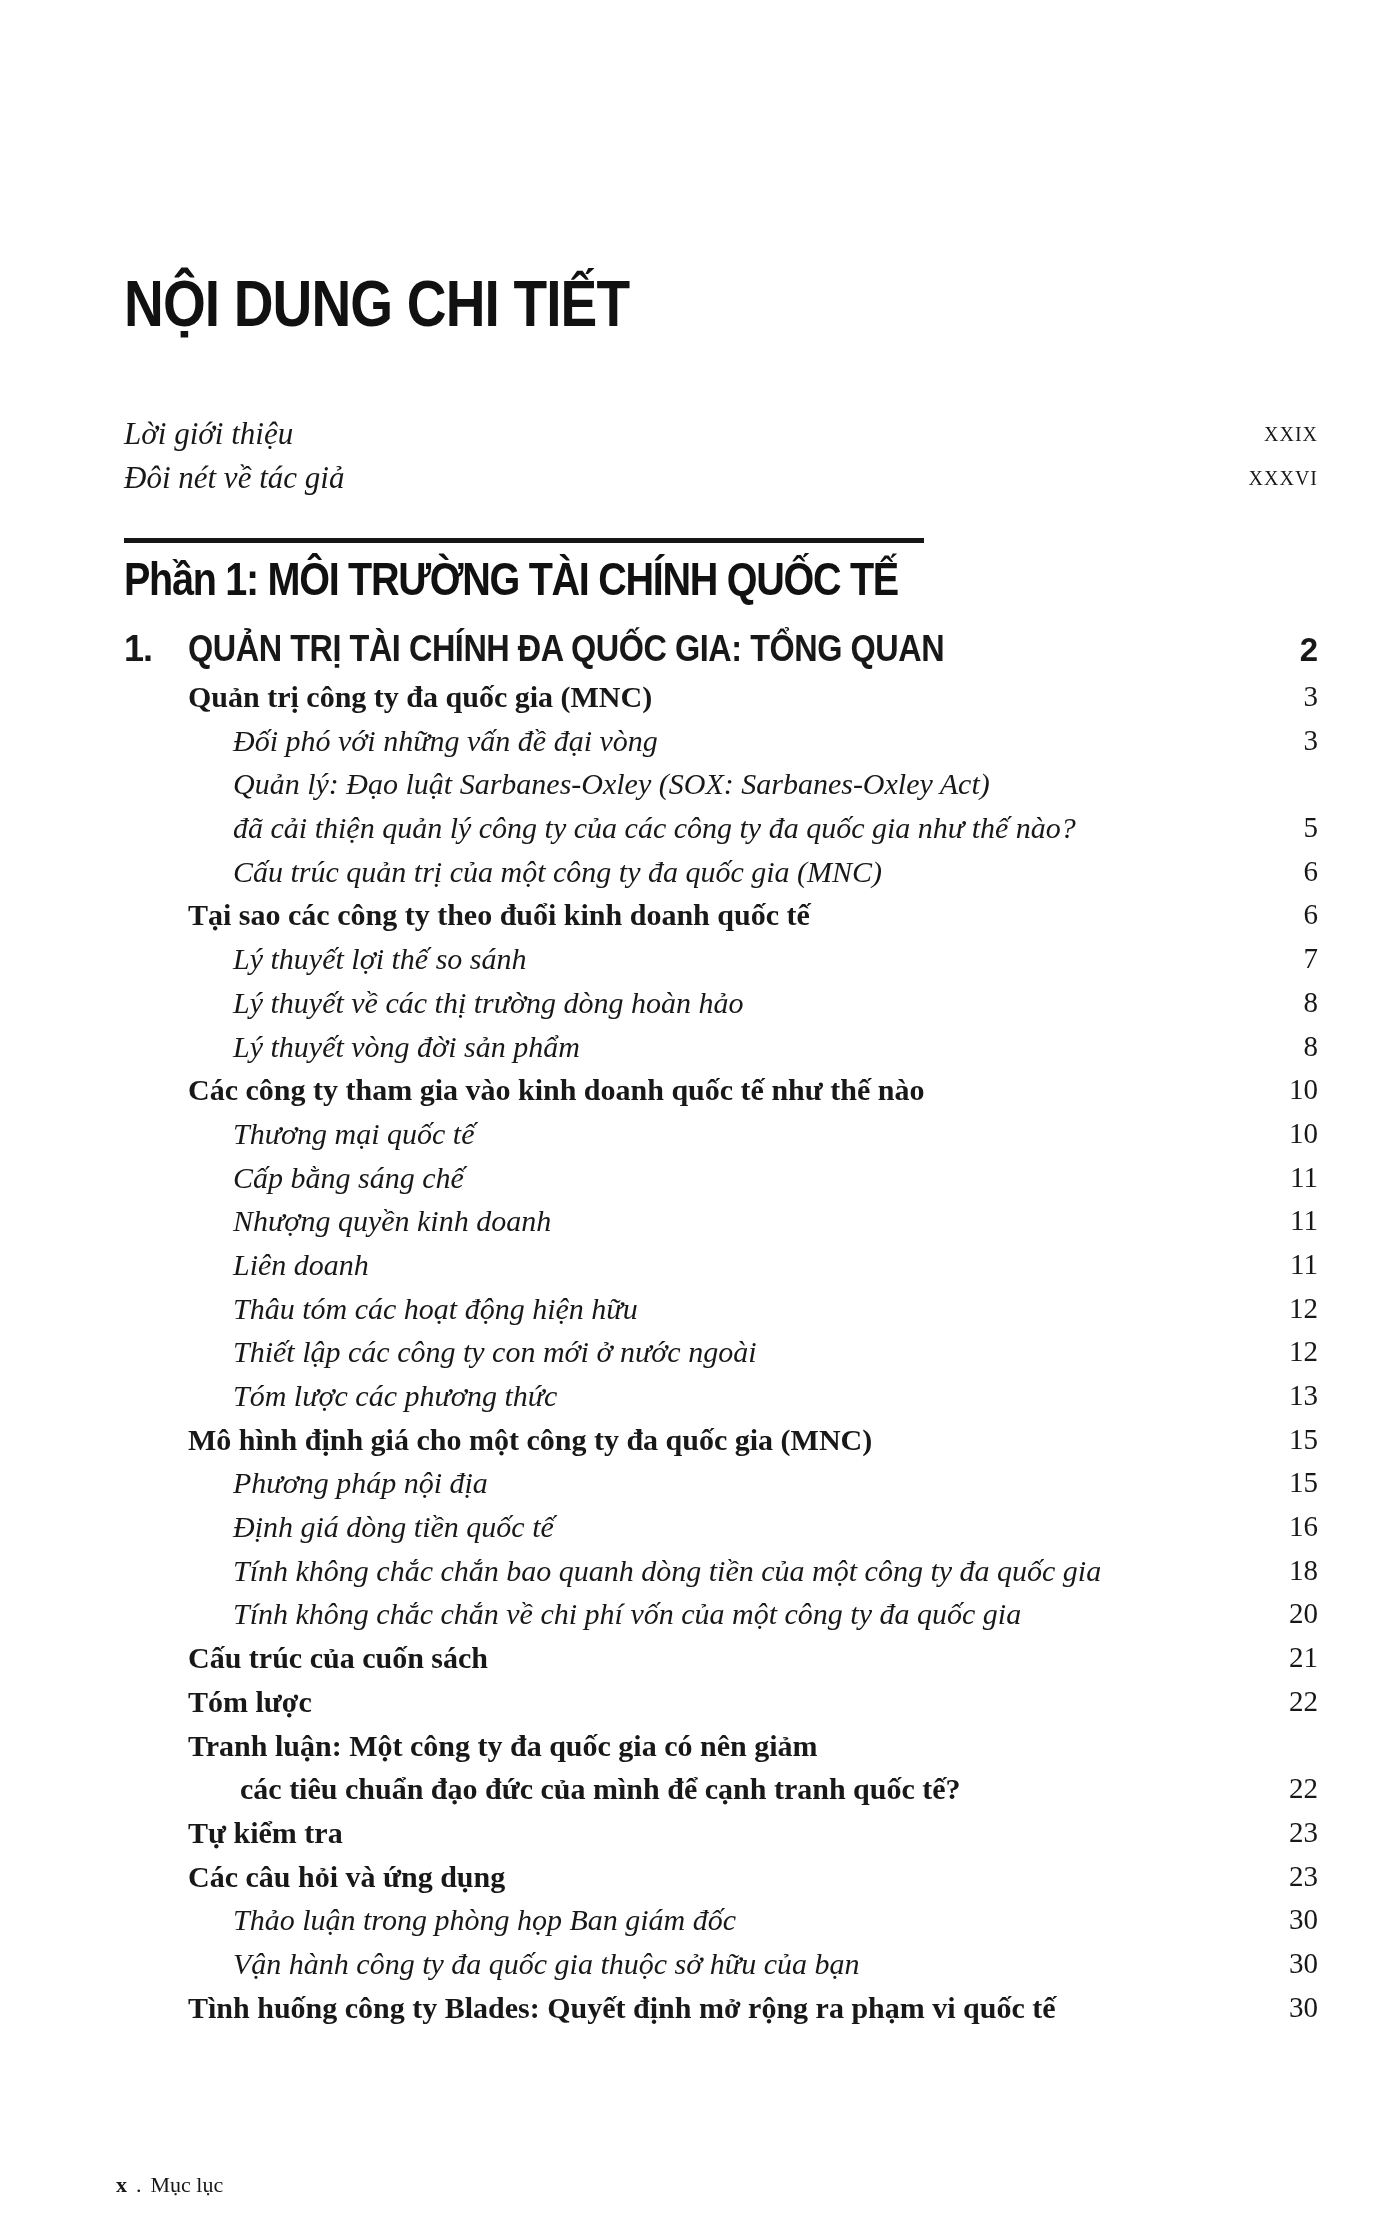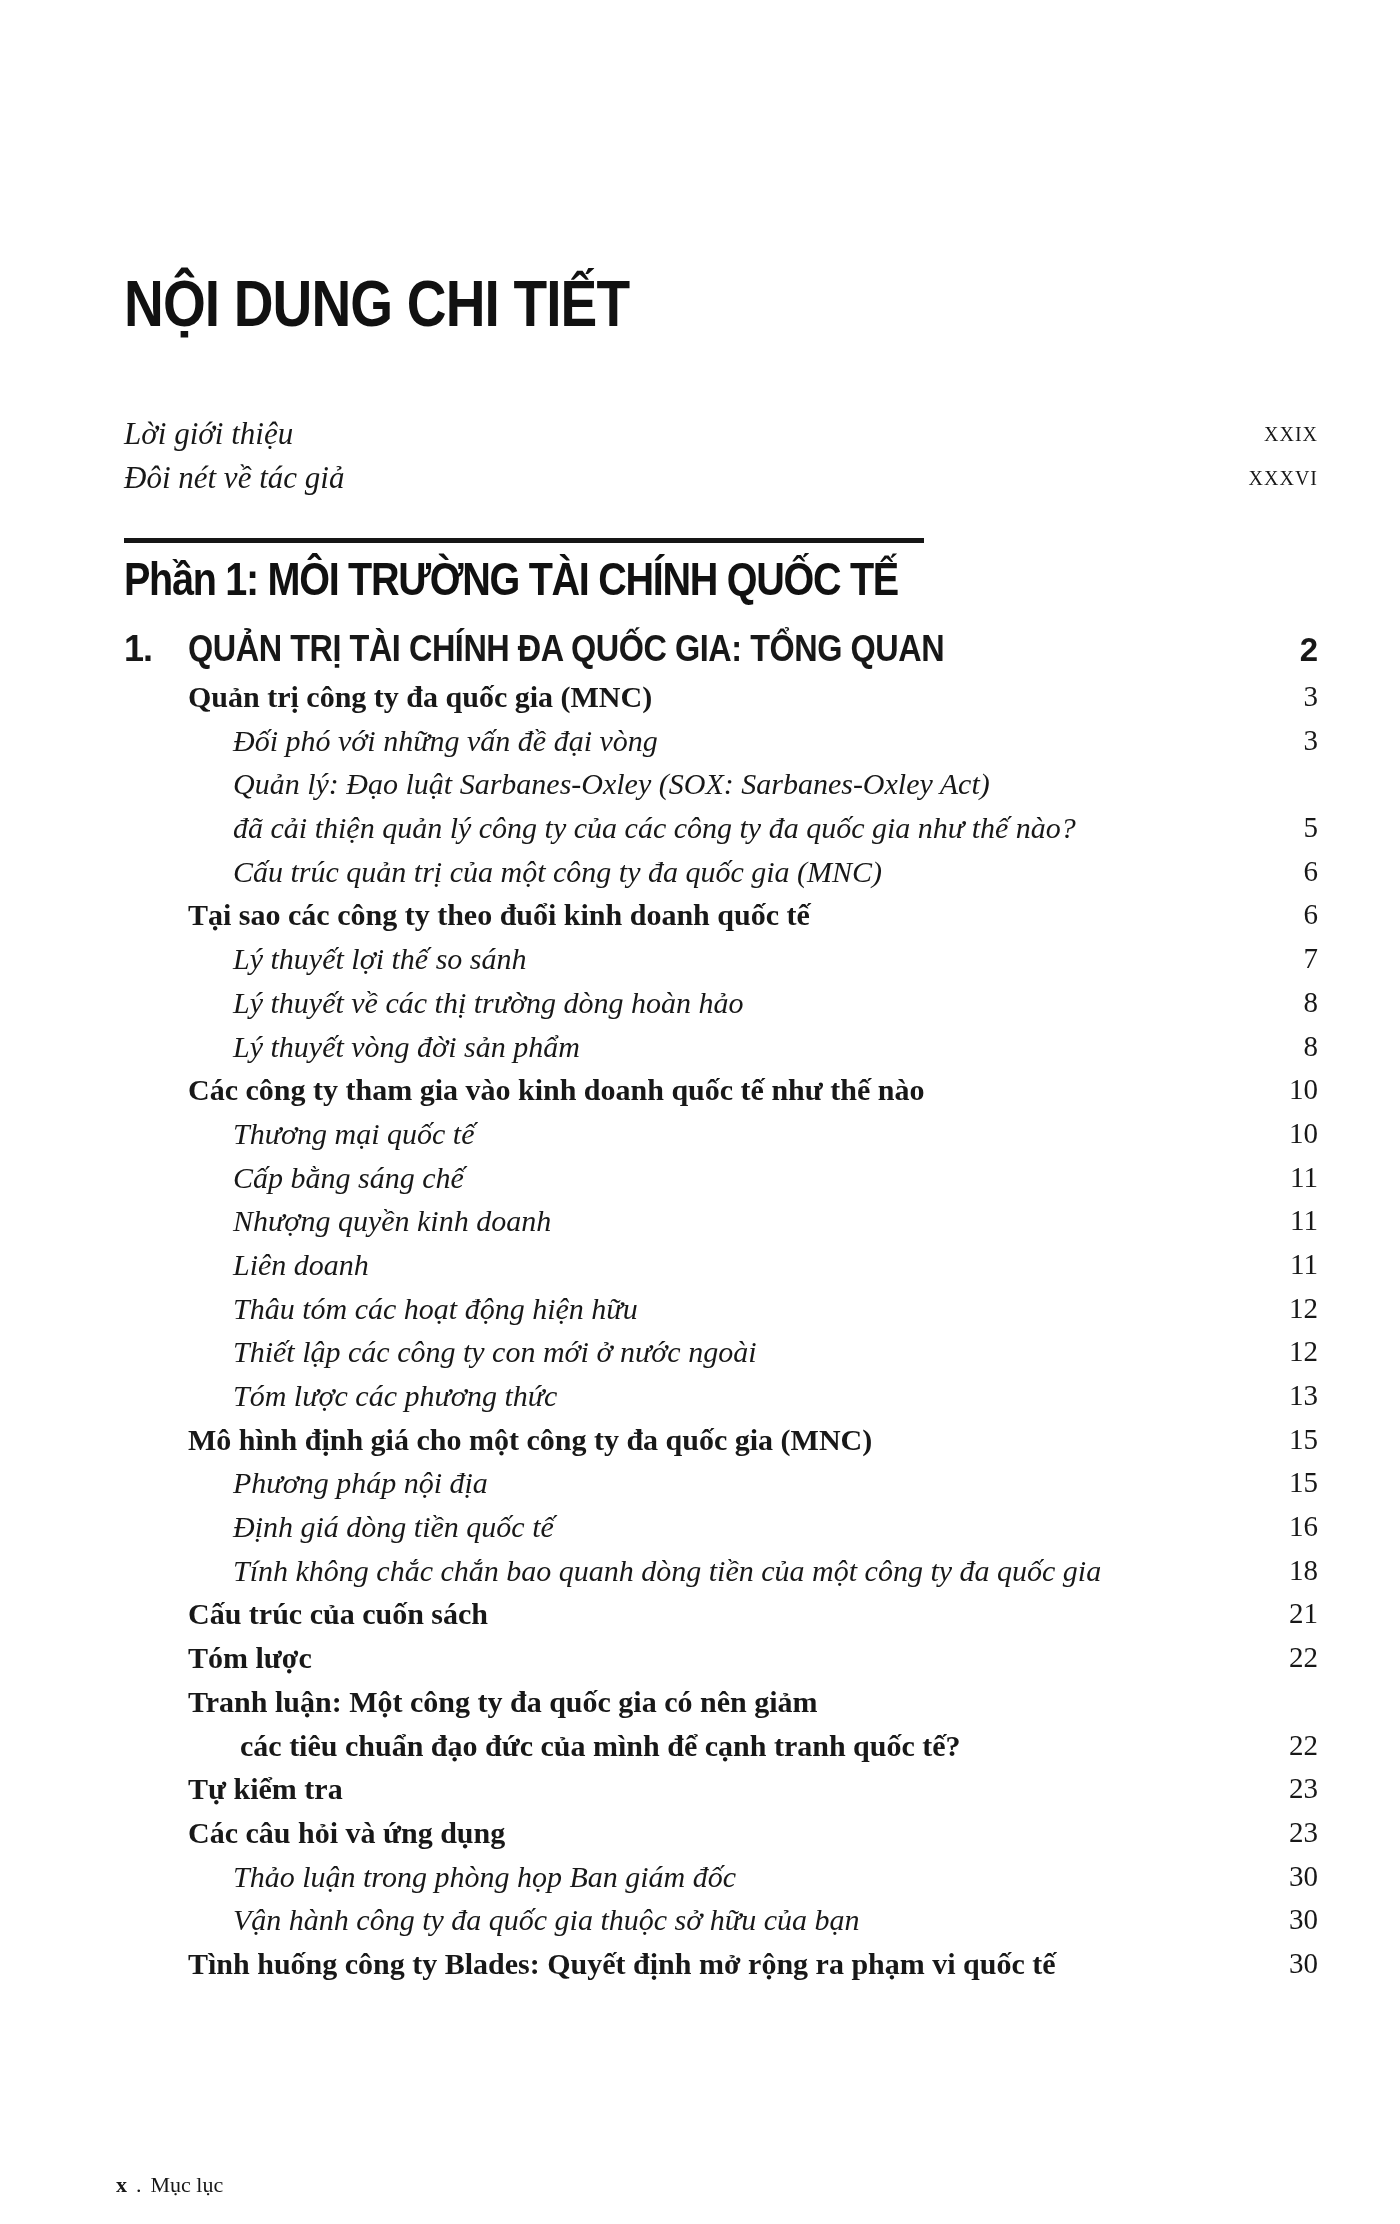--- a/index.html
+++ b/index.html
@@ -151,20 +151,24 @@
         <span class="page-num">15</span>
       </div>
     <div class="trow l2">
         <span class="label">Định giá dòng tiền quốc tế</span>
         <span class="page-num">16</span>
       </div>
     <div class="trow l2">
         <span class="label">Tính không chắc chắn bao quanh dòng tiền của một công ty đa quốc gia</span>
         <span class="page-num">18</span>
       </div>
+    <div class="trow l2">
+        <span class="label">Tính không chắc chắn về chi phí vốn của một công ty đa quốc gia</span>
+        <span class="page-num">20</span>
+      </div>
     <div class="trow l1">
         <span class="label">Cấu trúc của cuốn sách</span>
         <span class="page-num">21</span>
       </div>
     <div class="trow l1">
         <span class="label">Tóm lược</span>
         <span class="page-num">22</span>
       </div>
     <div class="trow l1">
         <span class="label">Tranh luận: Một công ty đa quốc gia có nên giảm</span>

